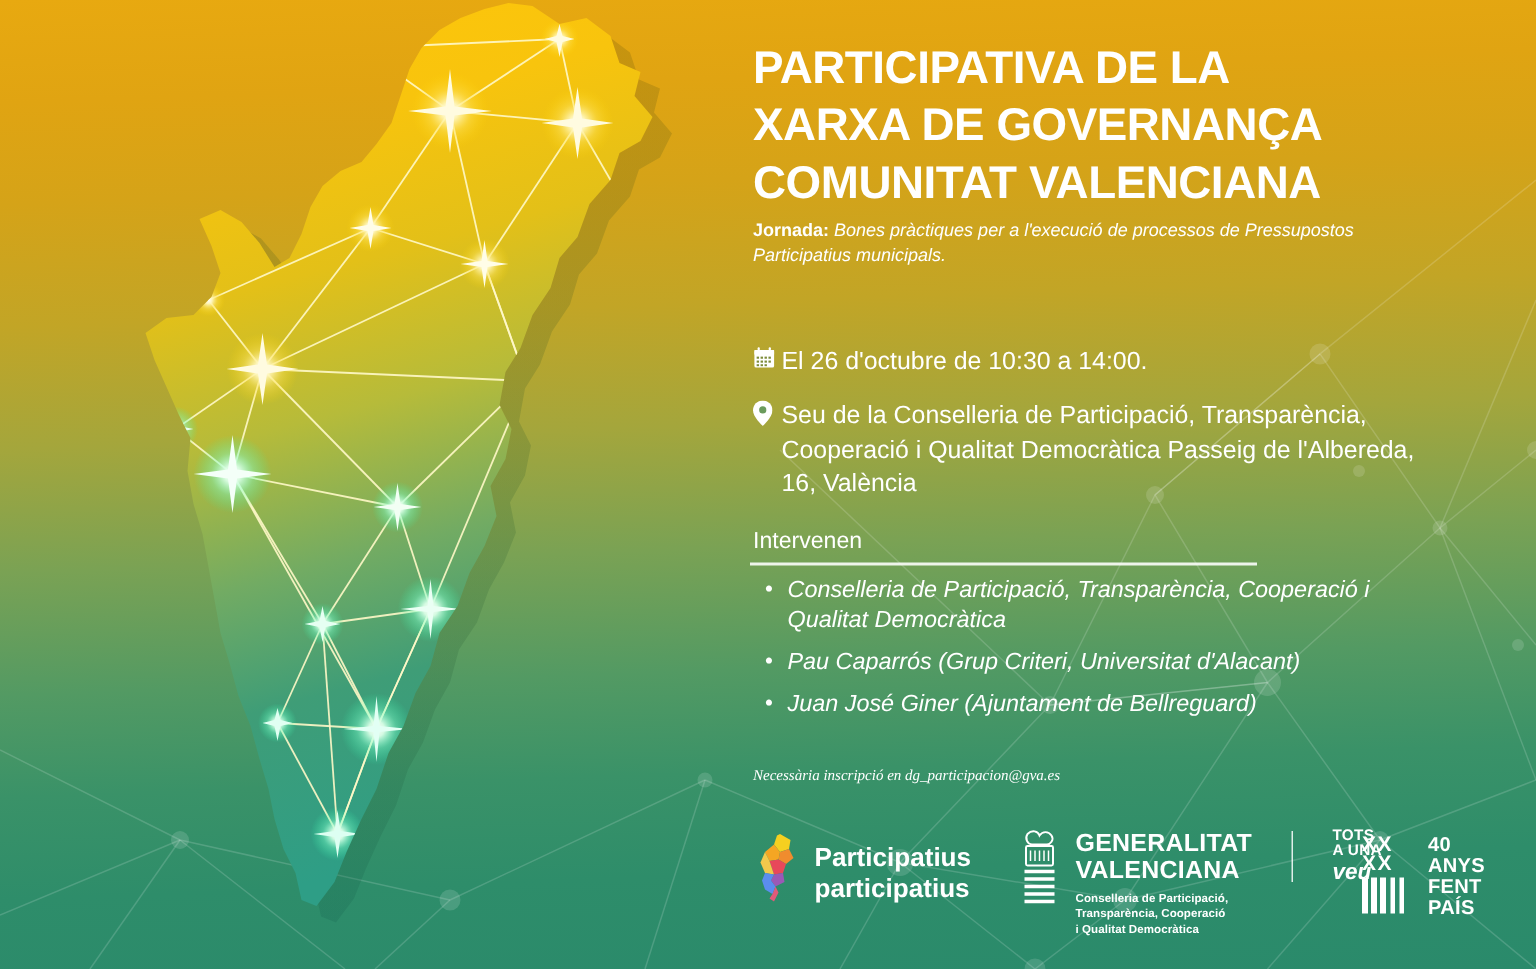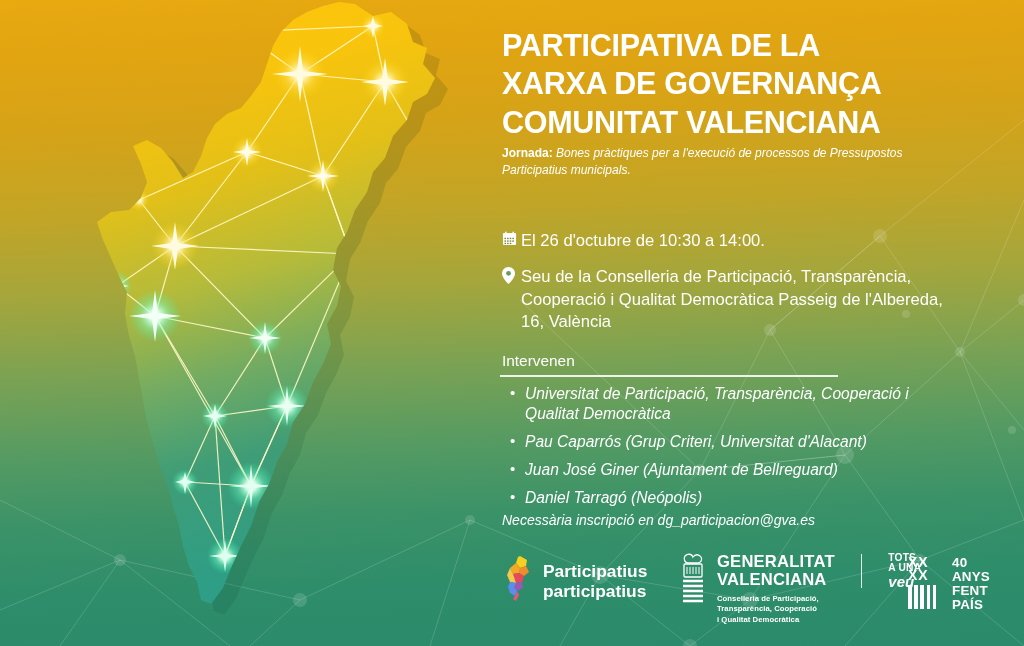--- a/index.html
+++ b/index.html
@@ -89,21 +89,21 @@
   .speakers li {
     position:relative; padding-left:17px; margin-bottom:8px;
   }
   .speakers li::before {
     content:"•"; position:absolute; left:2px; top:-1px;
     font-size:15px; font-style:normal;
   }
 
   .inscr {
     position:absolute; top:512px; left:4px;
-    font-size:14px; font-style:italic; color:#fff;
+    font-size:10px; font-style:italic; color:#fff;font-family:Liberation Serif, serif;
   }
 
   
   .logos { position:absolute; top:550px; left:0; width:526px; height:80px; }
 
   .logo-pp { position:absolute; left:6px; top:5px; display:flex; align-items:center; gap:9px; }
   .pp-text { font-size:17.4px; font-weight:bold; line-height:1.17; color:#fff; }
 
   .logo-gva { position:absolute; left:180px; top:3px; display:flex; gap:9px; }
   .gva-shield { width:30px; }
@@ -411,24 +411,23 @@
           <path d="M6.5 0C2.9 0 0 2.9 0 6.5C0 11.2 6.5 17 6.5 17S13 11.2 13 6.5C13 2.9 10.1 0 6.5 0Z"></path>
           <circle cx="6.5" cy="6.3" r="2.4" fill="#6b9b5c"></circle>
         </svg>
       </span><span class="placeTxt">Seu de la Conselleria de Participació, Transparència, Cooperació i Qualitat Democràtica Passeig de l'Albereda, 16, València</span>
     </div>
 
     <div class="intervenen">Intervenen</div>
     <div class="ivline"></div>
 
     <ul class="speakers">
-      <li>Universitat de Participació, Transparència, Cooperació i Qualitat Democràtica</li>
+      <li>Conselleria de Participació, Transparència, Cooperació i Qualitat Democràtica</li>
       <li>Pau Caparrós (Grup Criteri, Universitat d'Alacant)</li>
       <li>Juan José Giner (Ajuntament de Bellreguard)</li>
-      <li>Daniel Tarragó (Neópolis)</li>
     </ul>
 
     <div class="inscr">Necessària inscripció en dg_participacion@gva.es</div>
 
     <div class="logos">
 
       <div class="logo-pp">
         <span>
           <svg width="30" height="48" viewBox="0 0 30 48">
             <path d="M17 1 L23 6 L21 12 L24 16 L20 20 L22 25 L17 27 L19 32 L14 36 L15 41 L10 45 L6 41 L8 35 L4 31 L7 26 L3 22 L6 17 L3 12 L7 8 L5 3 Z" fill="none"></path>

